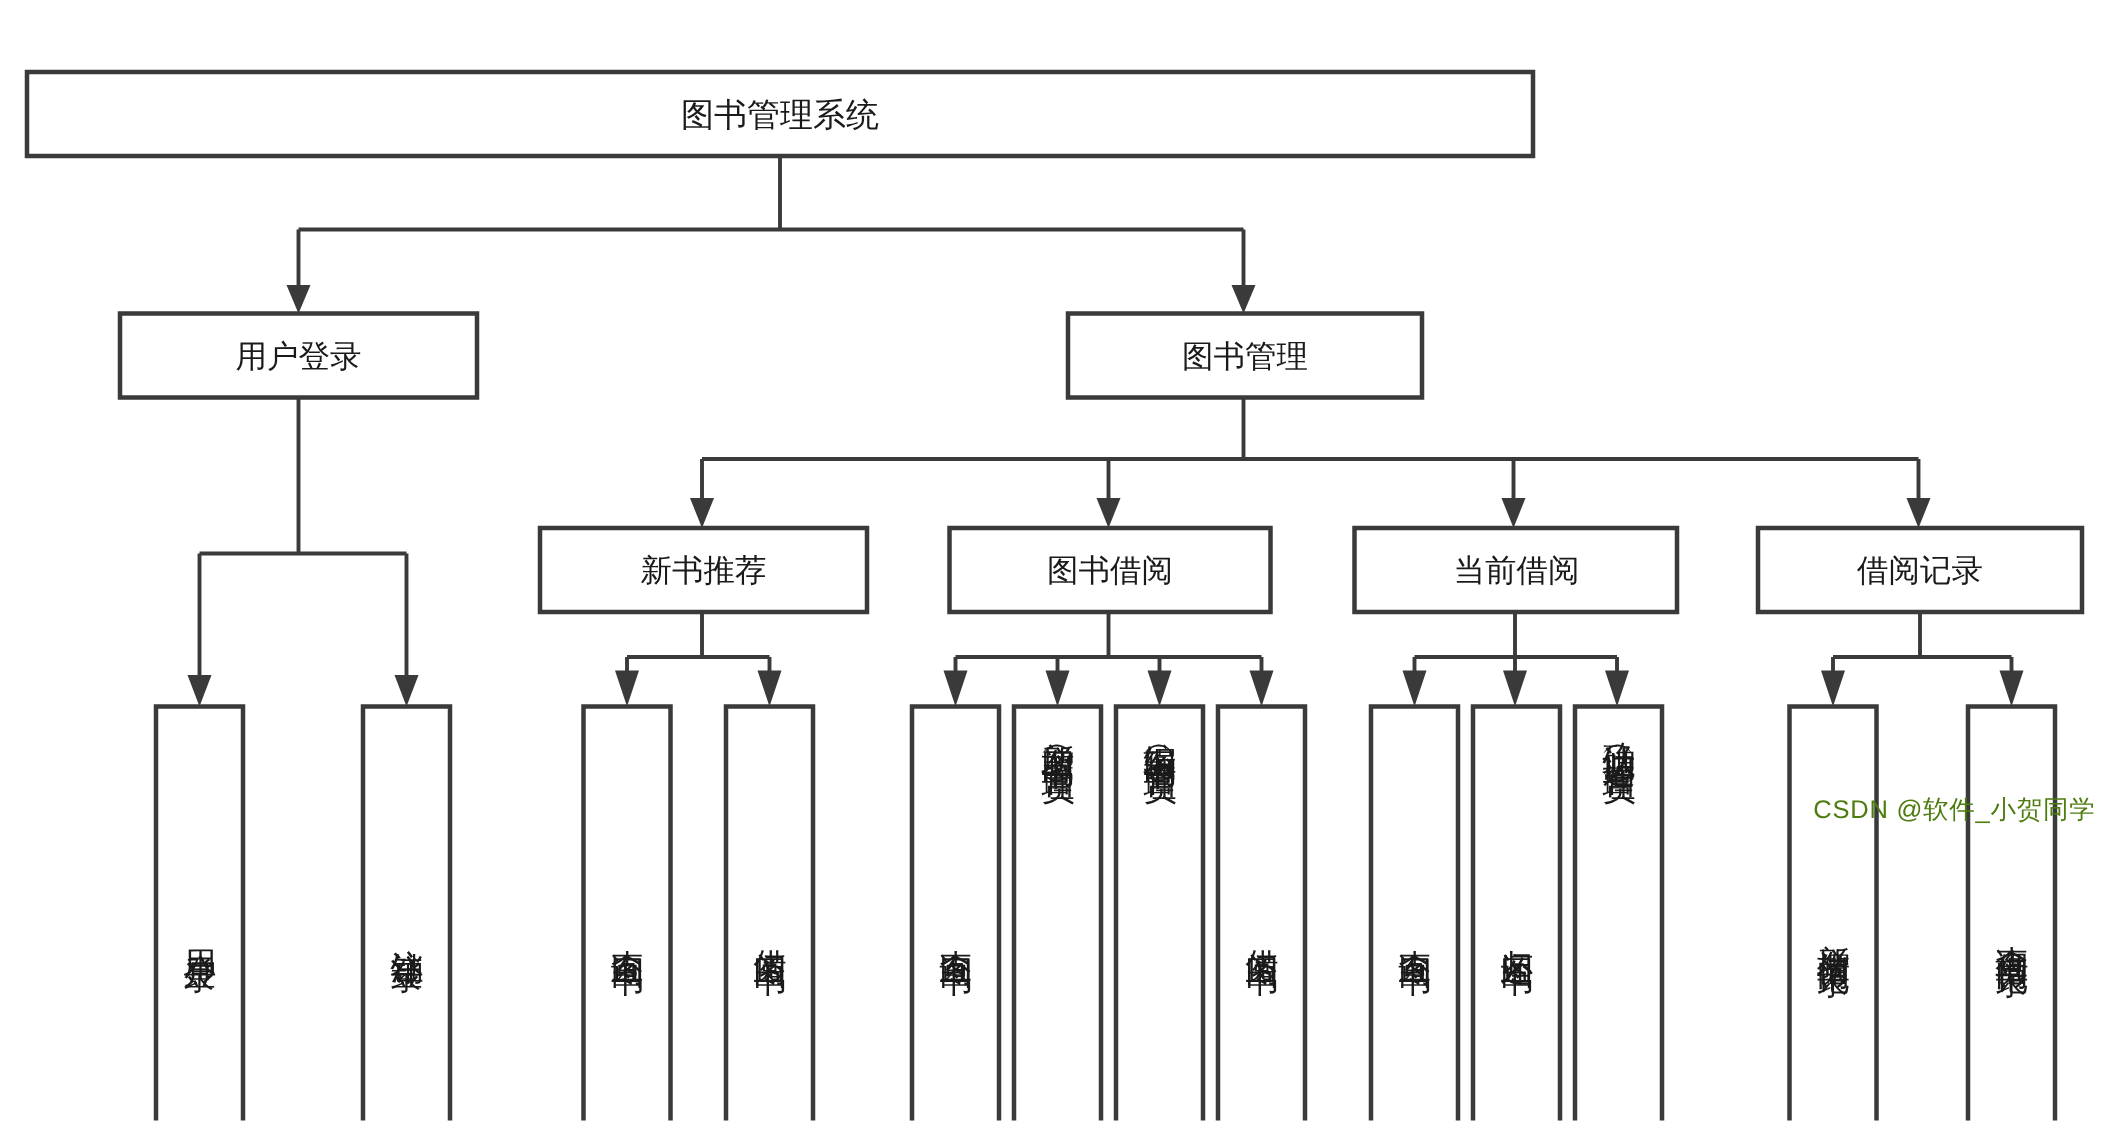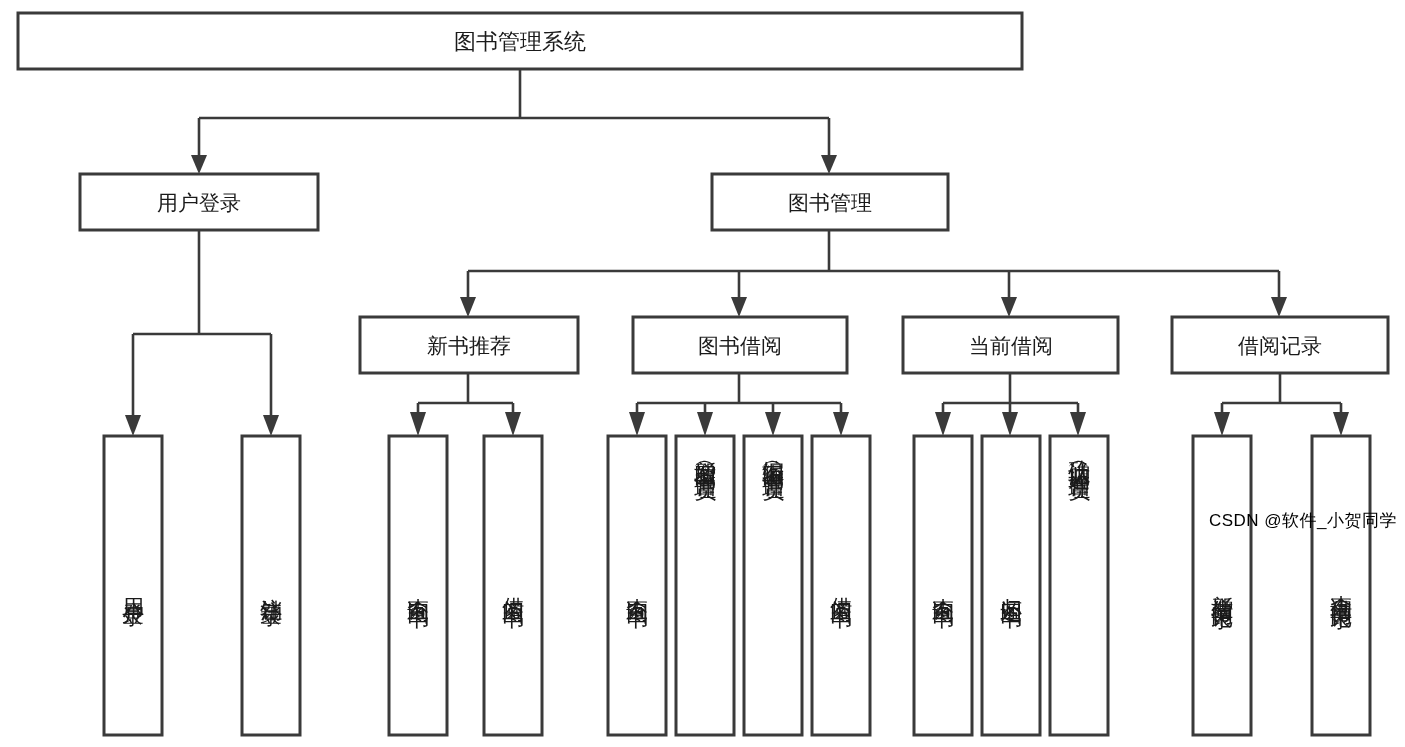--- a/index.html
+++ b/index.html
@@ -10,20 +10,21 @@
   body {
     width: 1405px;
     height: 747px;
     font-family: "Liberation Sans", "DejaVu Sans", sans-serif;
     overflow: hidden;
   }
   #diagram-root {
     position: relative;
     width: 1405px;
     height: 538px;
+    margin-top: 35px;
   }
   svg.diagram-canvas {
     position: absolute;
     top: 0;
     left: 0;
     width: 1405px;
     height: 747px;
   }
   .node-box {
     fill: #ffffff;
@@ -67,24 +68,24 @@
     font-size: 22px;
     line-height: 1.12;
     letter-spacing: 3px;
     color: #1a1a1a;
     white-space: nowrap;
     text-align: center;
   }
   .watermark {
     position: absolute;
     right: 8px;
-    bottom: 6px;
+    bottom: 22px;
     font-family: "Liberation Sans", "DejaVu Sans", sans-serif;
     font-size: 17px;
-    color: #000000;
+    color: #4d7c0f;
     white-space: nowrap;
     letter-spacing: 0.5px;
   }
 </style>
 </head>
 <body>
 
 <div id="diagram-root">
 
   <svg class="diagram-canvas" viewBox="0 0 1405 747">

